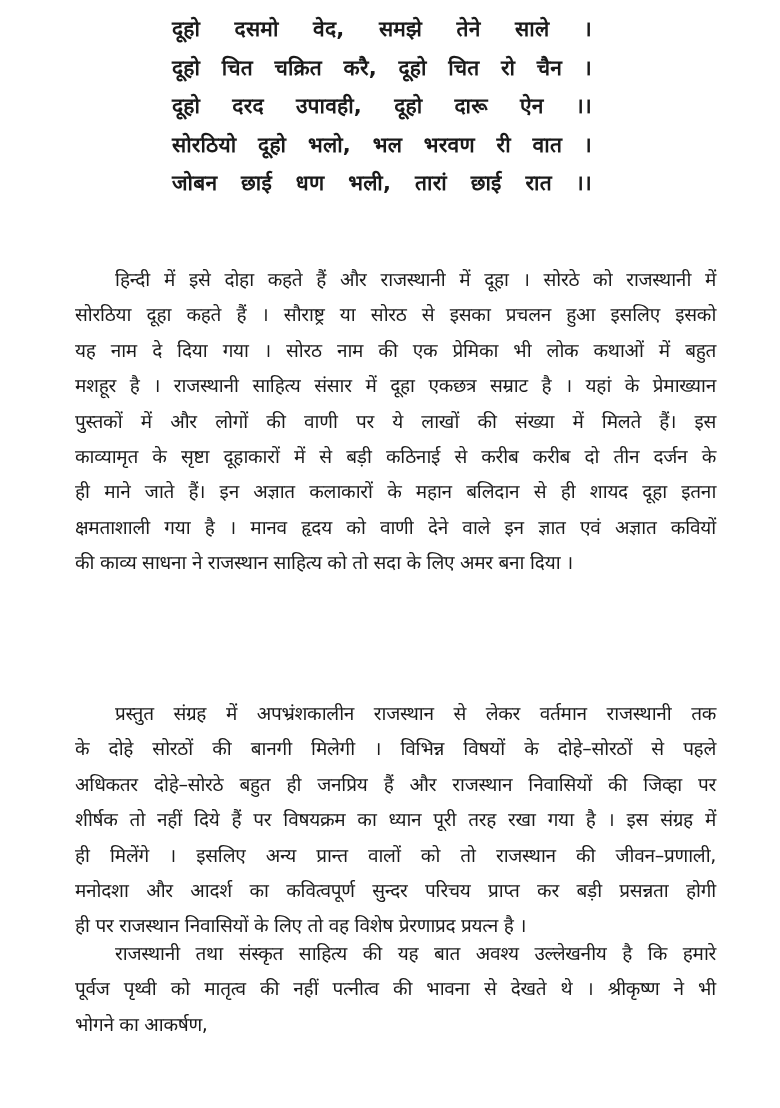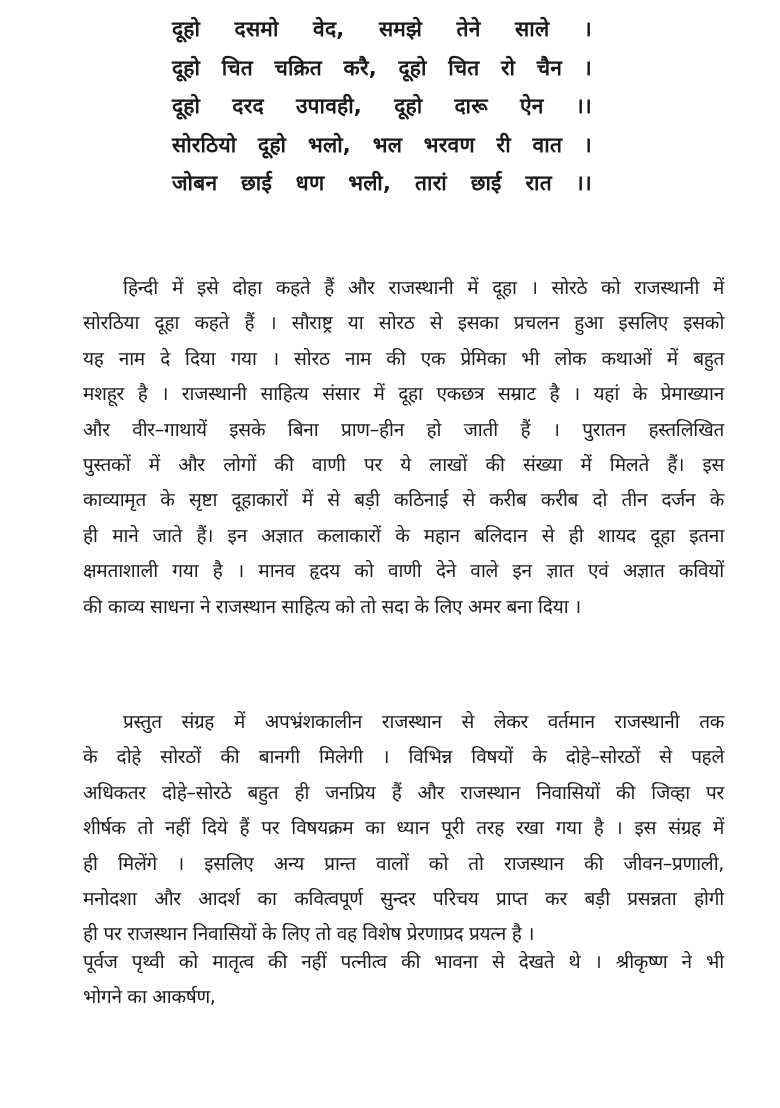--- a/index.html
+++ b/index.html
@@ -36,21 +36,21 @@
       text-align: justify;
       text-align-last: justify;
       letter-spacing: 0.2px;
     }
     .body {
       position: absolute;
       left: 75px;
       width: 641px;
     }
     .para {
-      margin: 8px;
+      margin: 0;
     }
     .line {
       height: 35.4px;
       line-height: 35.4px;
       font-size: 19px;
       white-space: nowrap;
       text-align: justify;
       text-align-last: justify;
       letter-spacing: -0.3px;
     }
@@ -75,36 +75,36 @@
     <div class="verse-line">दूहो दरद उपावही, दूहो दारू ऐन ।।</div>
     <div class="verse-line">सोरठियो दूहो भलो, भल भरवण री वात ।</div>
     <div class="verse-line">जोबन छाई धण भली, तारां छाई रात ।।</div>
   </div>
 
   <div class="body para" id="p1">
     <div class="line first">हिन्दी में  इसे दोहा कहते हैं और राजस्थानी में दूहा । सोरठे को राजस्थानी में</div>
     <div class="line">सोरठिया दूहा कहते हैं । सौराष्ट्र या सोरठ से इसका प्रचलन हुआ इसलिए इसको</div>
     <div class="line">यह नाम दे दिया गया । सोरठ नाम की एक प्रेमिका भी लोक कथाओं में बहुत</div>
     <div class="line">मशहूर है । राजस्थानी साहित्य संसार में दूहा एकछत्र सम्राट है । यहां के प्रेमाख्यान</div>
-    <div class="line">और वीर–गाथायें इसके बिना प्राण–हीन हो जाती हैं । पुरातन हस्तलिखित</div>
     <div class="line">पुस्तकों में और लोगों की वाणी पर ये लाखों की संख्या में मिलते हैं। इस</div>
     <div class="line">काव्यामृत के सृष्टा दूहाकारों में से बड़ी कठिनाई से करीब करीब दो तीन दर्जन के</div>
     <div class="line">ही माने जाते हैं। इन अज्ञात कलाकारों के महान बलिदान से ही शायद दूहा इतना</div>
     <div class="line">क्षमताशाली गया है । मानव हृदय को वाणी देने वाले इन ज्ञात एवं अज्ञात कवियों</div>
     <div class="line last">की काव्य साधना ने राजस्थान साहित्य को तो सदा के लिए अमर बना दिया ।</div>
   </div>
 
   <div class="body para" id="p2">
     <div class="line first">प्रस्तुत संग्रह में अपभ्रंशकालीन राजस्थान से लेकर वर्तमान राजस्थानी तक</div>
     <div class="line">के दोहे सोरठों की बानगी मिलेगी । विभिन्न विषयों  के दोहे–सोरठों  से पहले</div>
     <div class="line">अधिकतर दोहे–सोरठे बहुत ही जनप्रिय हैं और राजस्थान निवासियों की जिव्हा पर</div>
     <div class="line">शीर्षक तो नहीं दिये हैं पर विषयक्रम  का ध्यान पूरी तरह रखा गया है । इस संग्रह में</div>
     <div class="line">ही मिलेंगे । इसलिए अन्य प्रान्त वालों को तो राजस्थान की जीवन–प्रणाली,</div>
     <div class="line">मनोदशा और आदर्श का कवित्वपूर्ण सुन्दर परिचय प्राप्त कर बड़ी प्रसन्नता होगी</div>
     <div class="line last">ही पर राजस्थान निवासियों के लिए तो वह विशेष प्रेरणाप्रद प्रयत्न है ।</div>
   </div>
 
   <div class="body para" id="p3">
+    <div class="line first">राजस्थानी तथा संस्कृत साहित्य की यह बात अवश्य उल्लेखनीय है कि हमारे</div>
     <div class="line">पूर्वज पृथ्वी को मातृत्व की नहीं  पत्नीत्व की भावना से देखते थे । श्रीकृष्ण ने भी</div>
     <div class="line last">भोगने का आकर्षण,</div>
   </div>
 
 </div>
 
 </body></html>

